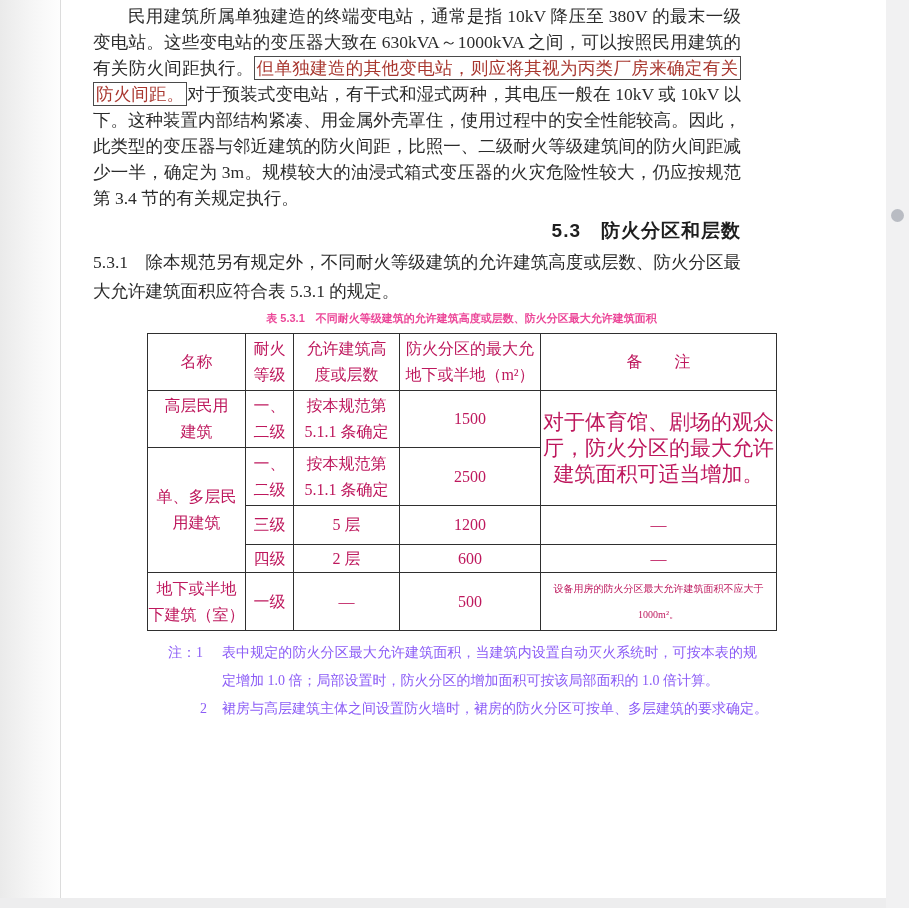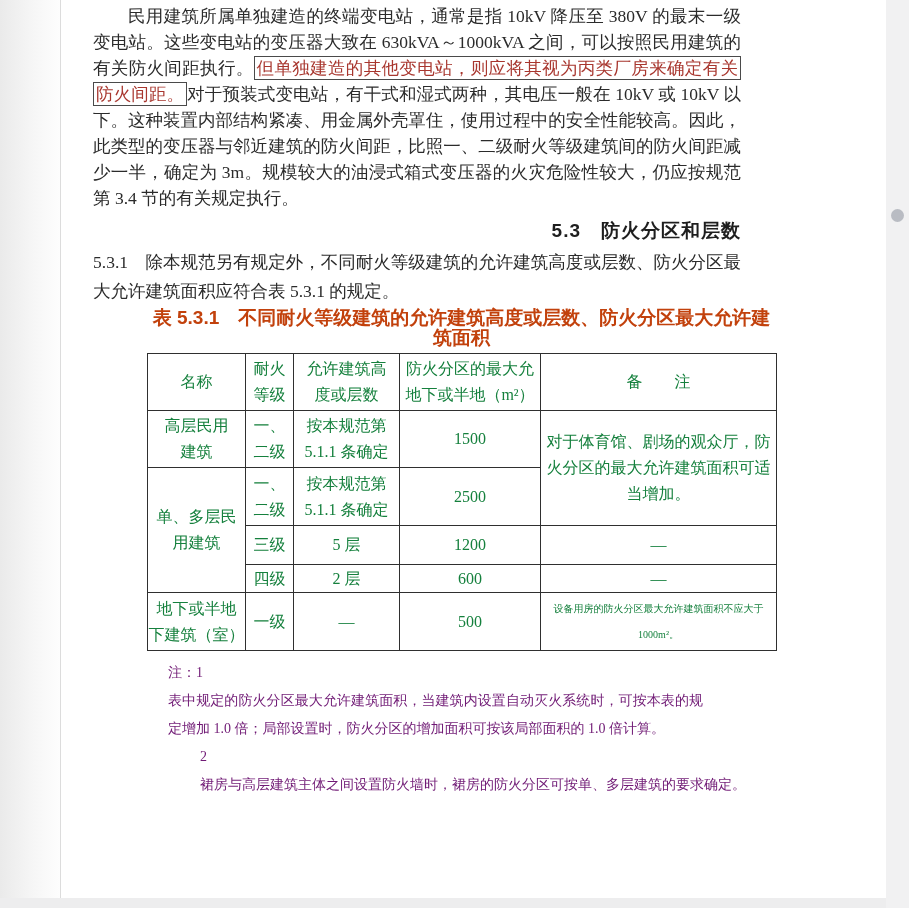--- a/index.html
+++ b/index.html
@@ -44,37 +44,37 @@
     width:648px; margin:5px 0 2px 0; padding-left:42px; box-sizing:border-box;
     text-align:right; font-family:"Liberation Sans", sans-serif; font-weight:bold;
     font-size:19px; line-height:30px; color:#1e1e1e; letter-spacing:1px;
   }
   .clause {
     width:648px; margin:0; font-size:17.5px; line-height:28.5px; text-align:justify;
   }
   .table-caption {
     width:629px; margin:3px 0 5px 54px; text-align:center;
     font-family:"Liberation Sans", sans-serif; font-weight:bold;
-    font-size:19px; line-height:20px; color:#c2410c;
+    font-size:11px; line-height:20px; color:#ec4899;
   }
   table.spec {
     margin-left:54px; width:629px; border-collapse:collapse; table-layout:fixed;
-    font-size:16px; color:#15803d;
+    font-size:16px; color:#be185d;
   }
   table.spec th, table.spec td {
     border:1px solid #2f2f2f; text-align:center; vertical-align:middle;
     padding:0; font-weight:normal; line-height:26px;
   }
   .pre { white-space:pre-line; }
   .h57 { height:57px; } .h58 { height:58px; } .h29 { height:39px;margin-top:42px; } .h28 { height:28px; }
   td.remark { text-align:justify; padding:2px 8px 2px 10px; }
-  td.remark-span { font-size:16px; line-height:35px; }
+  td.remark-span { font-size:21px; line-height:35px; }
   td.remark-b { font-size:10px; line-height:29px; }
   .notes { margin-top:8px; }
-  .note-row { display:flex; font-size:14px; line-height:28px; color:#701a75;flex-direction:column; }
+  .note-row { display:flex; font-size:14px; line-height:28px; color:#8b5cf6; }
   .note-row1 { margin-left:75px; }
   .note-label { width:54px; flex:none; }
   .note-text { width:535px; text-align:justify; }
   .note-row2 { margin-left:107px; }
   .note-num { width:22px; flex:none; }
   .nowrap { white-space:nowrap; width:auto; }
 </style>
 </head>
 <body>
 

